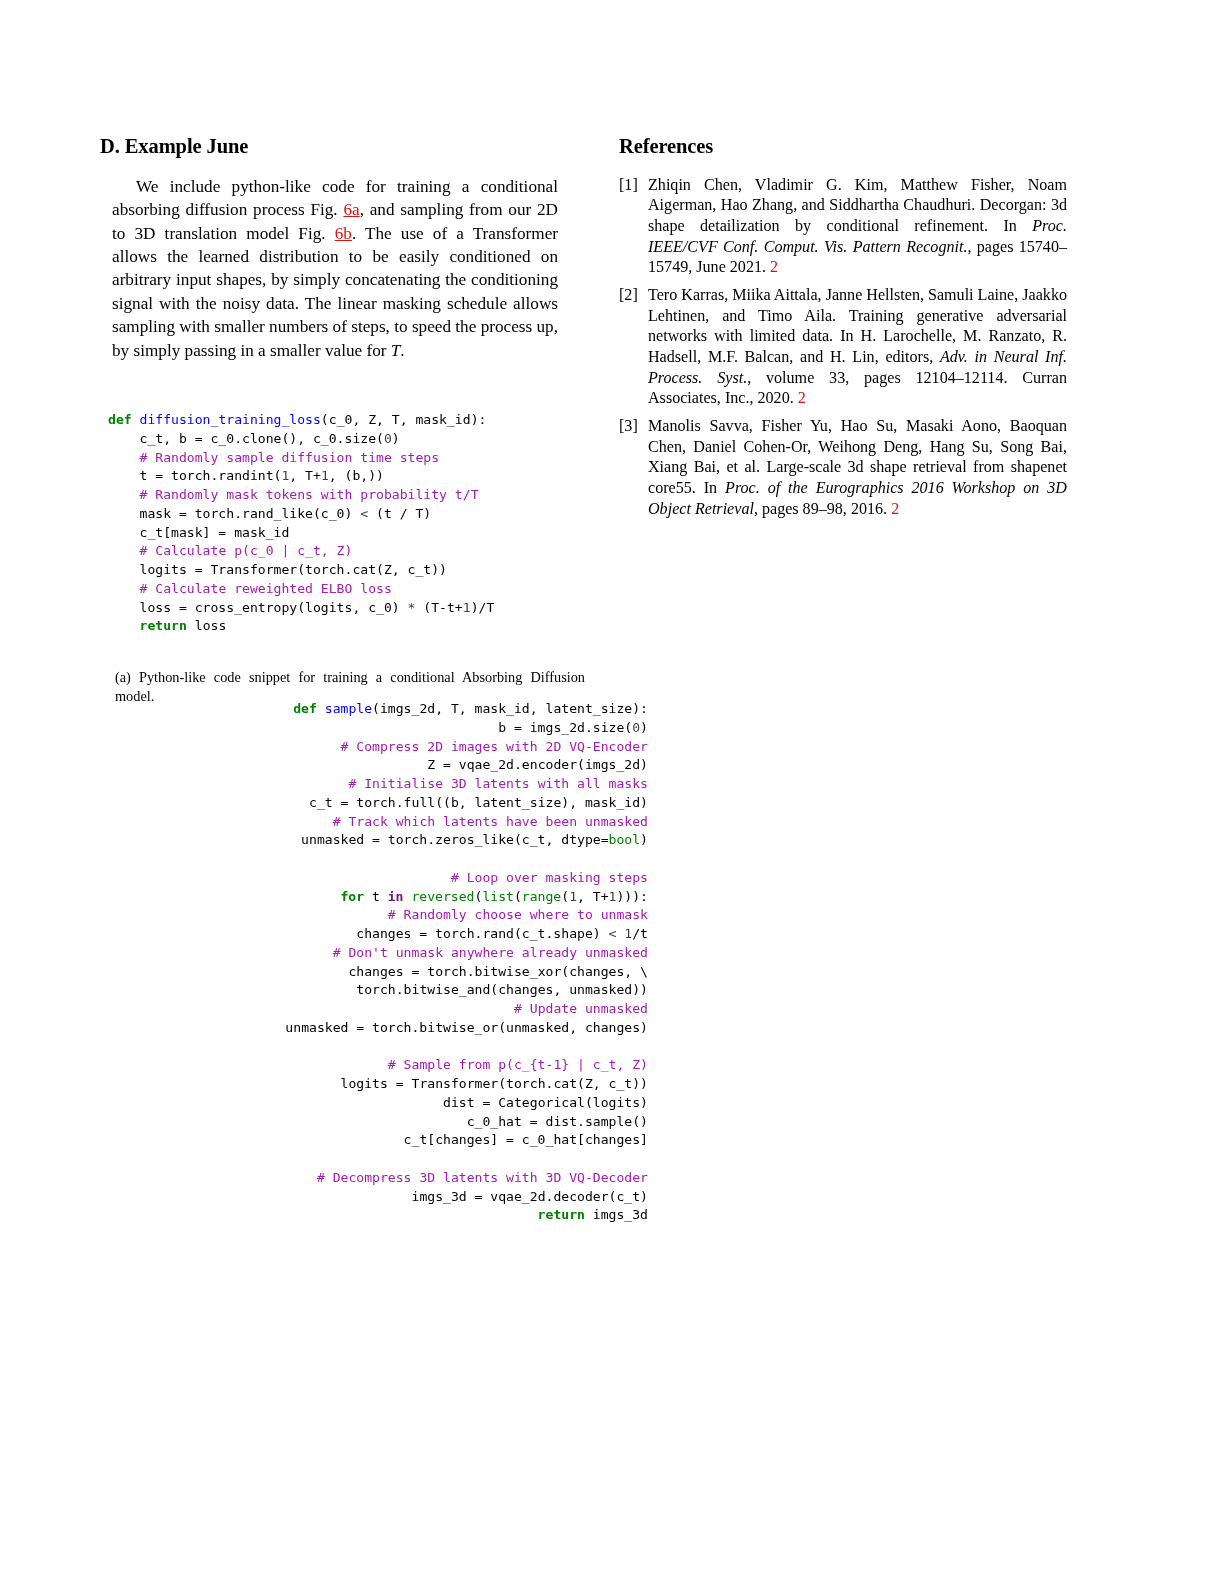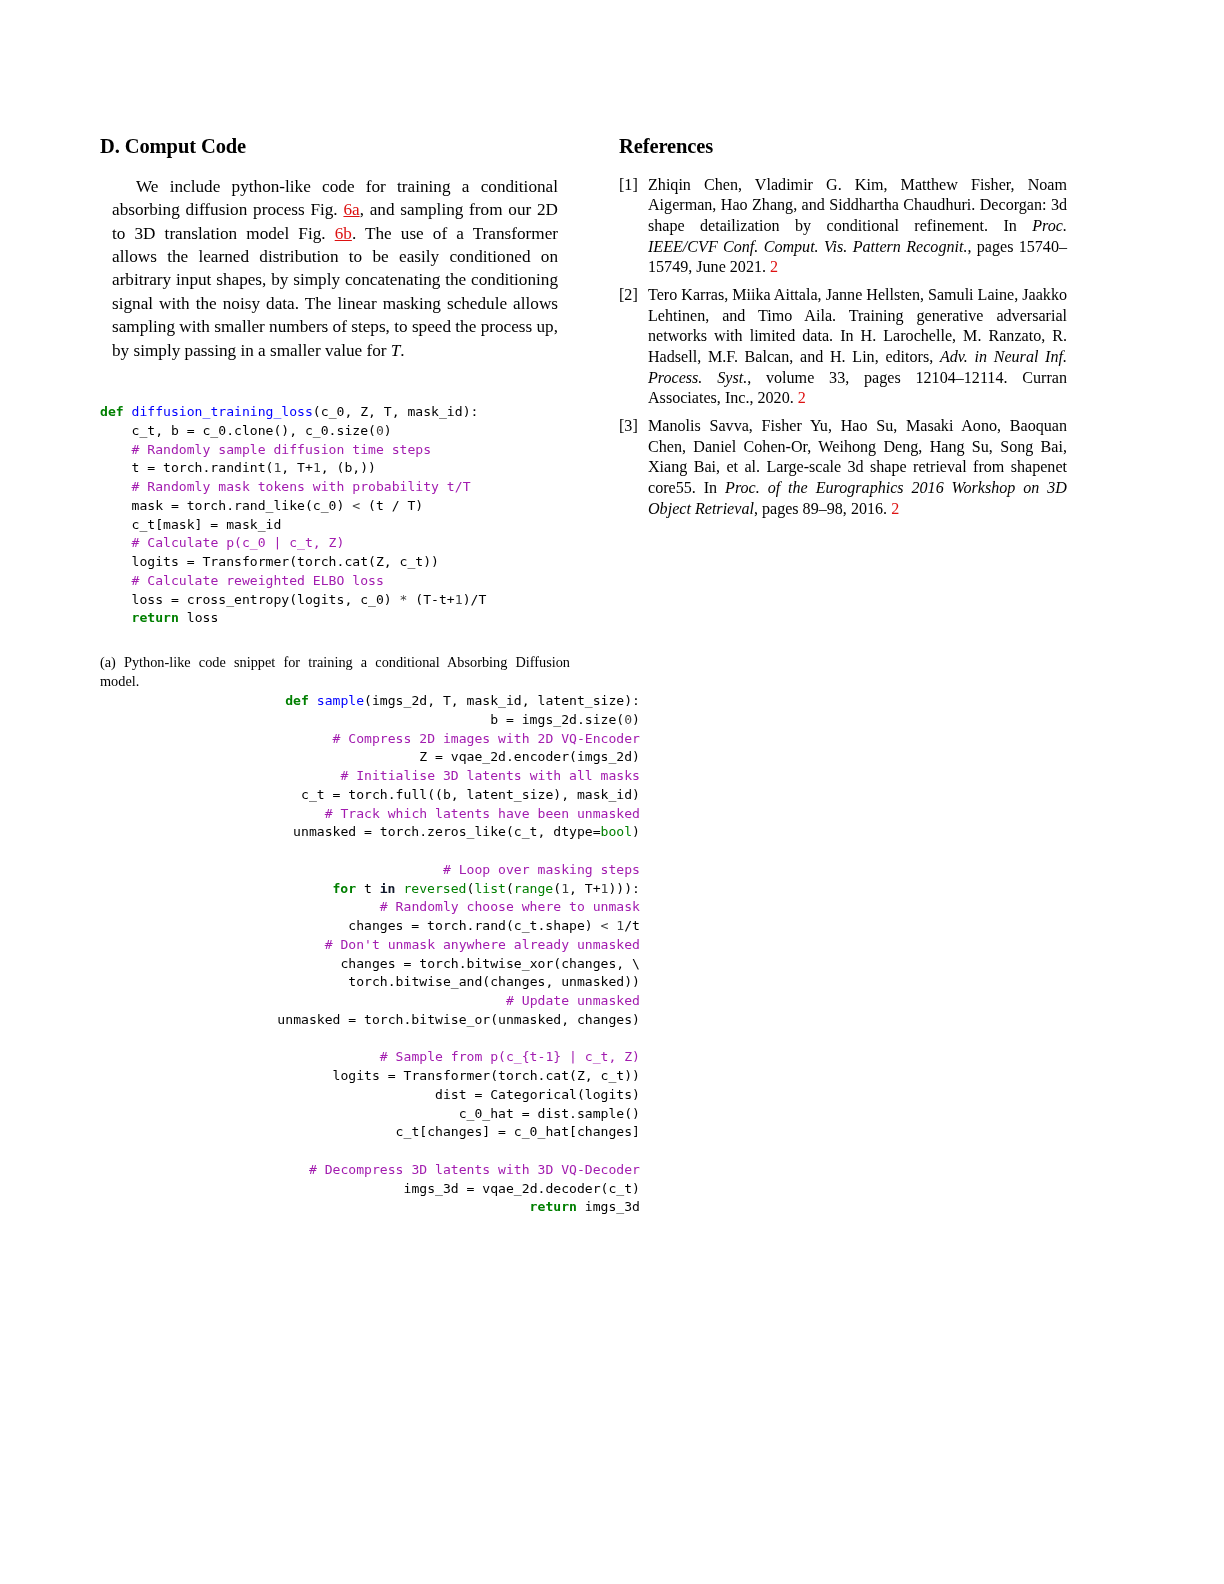--- a/index.html
+++ b/index.html
@@ -61,38 +61,38 @@
   }
   .ref-link {
     color: #dd1111;
   }
 
   
   pre.code {
     font-family: "DejaVu Sans Mono", "Liberation Mono", monospace;
     font-size: 13.1px;
     line-height: 18.75px;
-    margin: 0;
+    margin: 8px;
     padding: 0;
     white-space: pre;
     color: #000000;
     letter-spacing: 0px;
   }
   .k  { color: #007f00; font-weight: bold; }   
-  .kw { color: #0f172a; font-weight: bold; }   
+  .kw { color: #701a75; font-weight: bold; }   
   .fn { color: #0000ff; }                      
   .bi { color: #007f00; }                      
   .cm { color: #a21caf; }  
   .nu { color: #3f3f3f; }                      
   .op { color: #3f3f3f; }                      
 
   p.caption {
     font-size: 14.3px;
     line-height: 1.3;
-    margin: 0;
+    margin: 15px;
     text-align: justify;
     font-family: "Liberation Serif", serif;
   }
 
   
   ol.reflist {
     list-style: none;
     margin: 0;
     padding: 0;
   }
@@ -117,21 +117,21 @@
   #block-b { position: absolute; left: 100px; top: 692px; width: 540px; text-align: right; }
   #cap-b   { position: absolute; left: 100px; top: 1238px; width: 470px; }
 </style>
 </head>
 <body>
 
 <div class="page">
 
   <div class="col-left">
 
-    <h2 class="section-heading">D. Comput Code</h2>
+    <h2 class="section-heading">D. Example June</h2>
 
     <p class="body-par">
       <span>We include python-like code for training a conditional absorbing diffusion process Fig. </span><a class="ref-link" href="#">6a</a><span>, and sampling from our 2D to 3D translation model Fig. </span><a class="ref-link" href="#">6b</a><span>. The use of a Transformer allows the learned distribution to be easily conditioned on arbitrary input shapes, by simply concatenating the conditioning signal with the noisy data. The linear masking schedule allows sampling with smaller numbers of steps, to speed the process up, by simply passing in a smaller value for </span><span class="mathit">T</span><span>.</span>
     </p>
   </div>
 
   <pre class="code" id="block-a"><span class="k">def</span> <span class="fn">diffusion_training_loss</span>(c_0, Z, T, mask_id):
     c_t, b = c_0.clone(), c_0.size(<span class="nu">0</span>)
     <span class="cm"># Randomly sample diffusion time steps</span>
     t = torch.randint(<span class="nu">1</span>, T+<span class="nu">1</span>, (b,))

